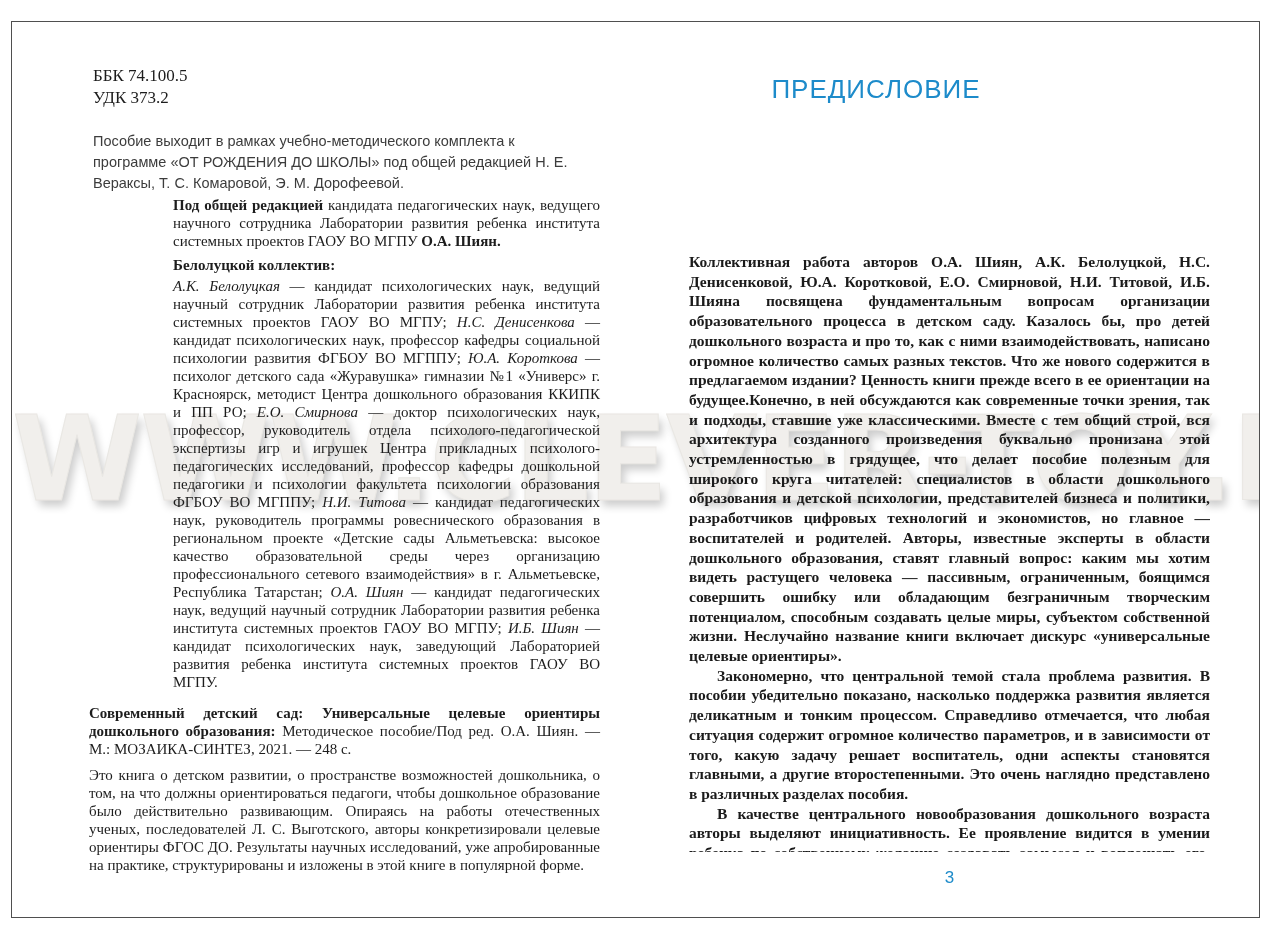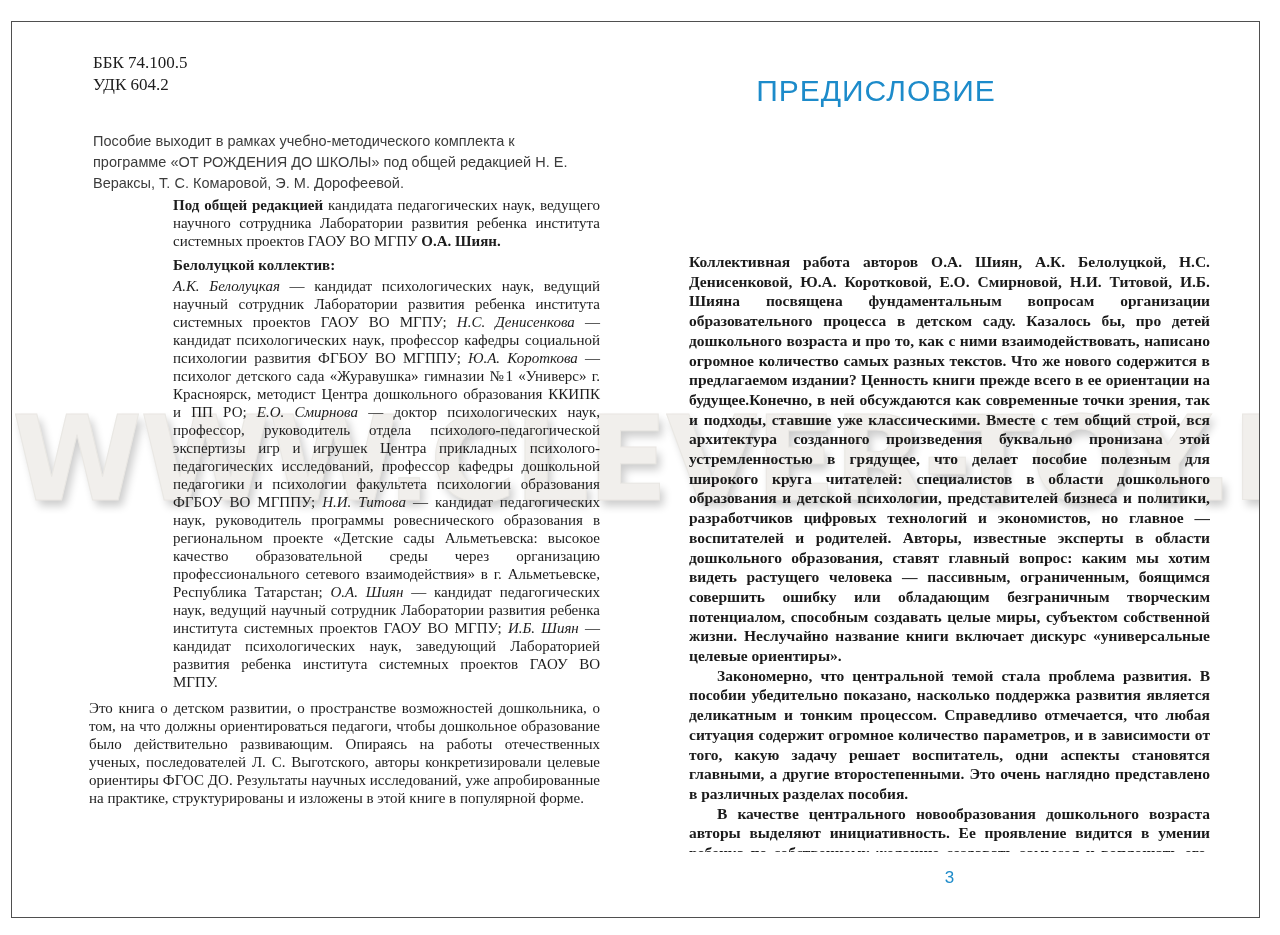--- a/index.html
+++ b/index.html
@@ -4,65 +4,66 @@
 <style>
   html,body{margin:0;padding:0;background:#ffffff;}
   body{width:1280px;height:935px;position:relative;font-family:"Liberation Serif",serif;color:#1d1d1d;}
   .spread{position:absolute;left:11px;top:21px;width:1247px;height:895px;border:1.5px solid #4f4f4f;background:#fff;overflow:hidden;}
   .layer{position:absolute;inset:0;z-index:1;}
   .watermark{position:absolute;left:0;right:0;top:368px;z-index:0;text-align:center;white-space:nowrap;
     font-family:"DejaVu Sans",sans-serif;font-weight:700;font-size:118px;letter-spacing:-2px;
     color:#f1efec;-webkit-text-stroke:1px #e9e7e3;
     text-shadow:4px 6px 9px rgba(0,0,0,0.20);pointer-events:none;}
   
-  .bbk{position:absolute;left:81px;top:30px;font-size:17px;line-height:22px;}
+  .bbk{position:absolute;left:81px;top:43px;font-size:17px;line-height:22px;}
   .series-note{position:absolute;left:81px;top:109px;width:480px;font-family:"Liberation Sans",sans-serif;
     font-size:14.5px;line-height:21px;color:#3c3c3c;}
   .left-flow{position:absolute;left:77px;top:174px;width:511px;font-size:15px;line-height:18px;text-align:justify;}
   .left-flow p{margin:0;}
   .indented{margin-left:84px !important;width:427px;}
   .editor-par{margin-bottom:6px !important;}
   .authors-head{font-weight:bold;margin-bottom:3px !important;}
   .author-name{font-weight:normal;font-style:italic;}
   b.lead{font-weight:bold;}
   .bib-par{margin-top:13px !important;}
   .annotation{margin-top:8px !important;}
   
   .preface-title{position:absolute;left:677px;top:52px;width:374px;text-align:center;
-    font-family:"Liberation Sans",sans-serif;font-size:30px;letter-spacing:1px;color:#1d8bca;}
+    font-family:"Liberation Sans",sans-serif;font-size:26px;letter-spacing:1px;color:#1d8bca;}
   .right-body{position:absolute;left:677px;top:230px;width:521px;max-height:600px;overflow:hidden;
     font-size:15.5px;line-height:19.7px;text-align:justify;color:#1b1b1b;font-weight:bold;}
   .right-body p{margin:0;}
   .right-body p + p{text-indent:28px;}
   .page-number{position:absolute;left:677px;top:846px;width:521px;text-align:center;
     font-family:"Liberation Sans",sans-serif;font-size:17px;color:#1d8bca;}
 </style>
 </head>
 <body>
 
 <div class="spread">
 
   <div class="watermark">WWW.CLEVER-TOY.RU</div>
 
   <div class="layer">
 
     <div class="bbk">
       <div>ББК 74.100.5</div>
-      <div>УДК 604.2</div>
+      <div>УДК 373.2</div>
     </div>
 
     <div class="series-note">Пособие выходит в рамках учебно-методического комплекта к программе «ОТ РОЖДЕНИЯ ДО ШКОЛЫ» под общей редакцией Н. Е. Вераксы, Т. С. Комаровой, Э. М. Дорофеевой.</div>
 
     <div class="left-flow">
       <p class="indented editor-par"><b class="lead">Под общей редакцией</b><span> кандидата педагогических наук, ведущего научного сотрудника Лаборатории развития ребенка института системных проектов ГАОУ ВО МГПУ </span><b class="lead">О.А. Шиян.</b></p>
 
       <p class="indented authors-head">Белолуцкой коллектив:</p>
 
       <p class="indented"><span class="author-name">А.К. Белолуцкая</span><span> — кандидат психологических наук, ведущий научный сотрудник Лаборатории развития ребенка института системных проектов ГАОУ ВО МГПУ; </span><span class="author-name">Н.С. Денисенкова</span><span> — кандидат психологических наук, профессор кафедры социальной психологии развития ФГБОУ ВО МГППУ; </span><span class="author-name">Ю.А. Короткова</span><span> — психолог детского сада «Журавушка» гимназии №1 «Универс» г. Красноярск, методист Центра дошкольного образования ККИПК и ПП РО; </span><span class="author-name">Е.О. Смирнова</span><span> — доктор психологических наук, профессор, руководитель отдела психолого-педагогической экспертизы игр и игрушек Центра прикладных психолого-педагогических исследований, профессор кафедры дошкольной педагогики и психологии факультета психологии образования ФГБОУ ВО МГППУ; </span><span class="author-name">Н.И. Титова</span><span> — кандидат педагогических наук, руководитель программы ровеснического образования в региональном проекте «Детские сады Альметьевска: высокое качество образовательной среды через организацию профессионального сетевого взаимодействия» в г. Альметьевске, Республика Татарстан; </span><span class="author-name">О.А. Шиян</span><span> — кандидат педагогических наук, ведущий научный сотрудник Лаборатории развития ребенка института системных проектов ГАОУ ВО МГПУ; </span><span class="author-name">И.Б. Шиян</span><span> — кандидат психологических наук, заведующий Лабораторией развития ребенка института системных проектов ГАОУ ВО МГПУ.</span></p>
 
+      <p class="bib-par"><b class="lead">Современный детский сад: Универсальные целевые ориентиры дошкольного образования:</b><span> Методическое пособие/Под ред. О.А. Шиян. — М.: МОЗАИКА-СИНТЕЗ, 2021. — 248 с.</span></p>
 
       <p class="annotation">Это книга о детском развитии, о пространстве возможностей дошкольника, о том, на что должны ориентироваться педагоги, чтобы дошкольное образование было действительно развивающим. Опираясь на работы отечественных ученых, последователей Л. С. Выготского, авторы конкретизировали целевые ориентиры ФГОС ДО. Результаты научных исследований, уже апробированные на практике, структурированы и изложены в этой книге в популярной форме.</p>
 
     </div>
 
     <div class="preface-title">ПРЕДИСЛОВИЕ</div>
 
     <div class="right-body">
       <p>Коллективная работа авторов О.А. Шиян, А.К. Белолуцкой, Н.С. Денисенковой, Ю.А. Коротковой, Е.О. Смирновой, Н.И. Титовой, И.Б. Шияна посвящена фундаментальным вопросам организации образовательного процесса в детском саду. Казалось бы, про детей дошкольного возраста и про то, как с ними взаимодействовать, написано огромное количество самых разных текстов. Что же нового содержится в предлагаемом издании? Ценность книги прежде всего в ее ориентации на будущее.Конечно, в ней обсуждаются как современные точки зрения, так и подходы, ставшие уже классическими. Вместе с тем общий строй, вся архитектура созданного произведения буквально пронизана этой устремленностью в грядущее, что делает пособие полезным для широкого круга читателей: специалистов в области дошкольного образования и детской психологии, представителей бизнеса и политики, разработчиков цифровых технологий и экономистов, но главное — воспитателей и родителей. Авторы, известные эксперты в области дошкольного образования, ставят главный вопрос: каким мы хотим видеть растущего человека — пассивным, ограниченным, боящимся совершить ошибку или обладающим безграничным творческим потенциалом, способным создавать целые миры, субъектом собственной жизни. Неслучайно название книги включает дискурс «универсальные целевые ориентиры».</p>
       <p>Закономерно, что центральной темой стала проблема развития. В пособии убедительно показано, насколько поддержка развития является деликатным и тонким процессом. Справедливо отмечается, что любая ситуация содержит огромное количество параметров, и в зависимости от того, какую задачу решает воспитатель, одни аспекты становятся главными, а другие второстепенными. Это очень наглядно представлено в различных разделах пособия.</p>

